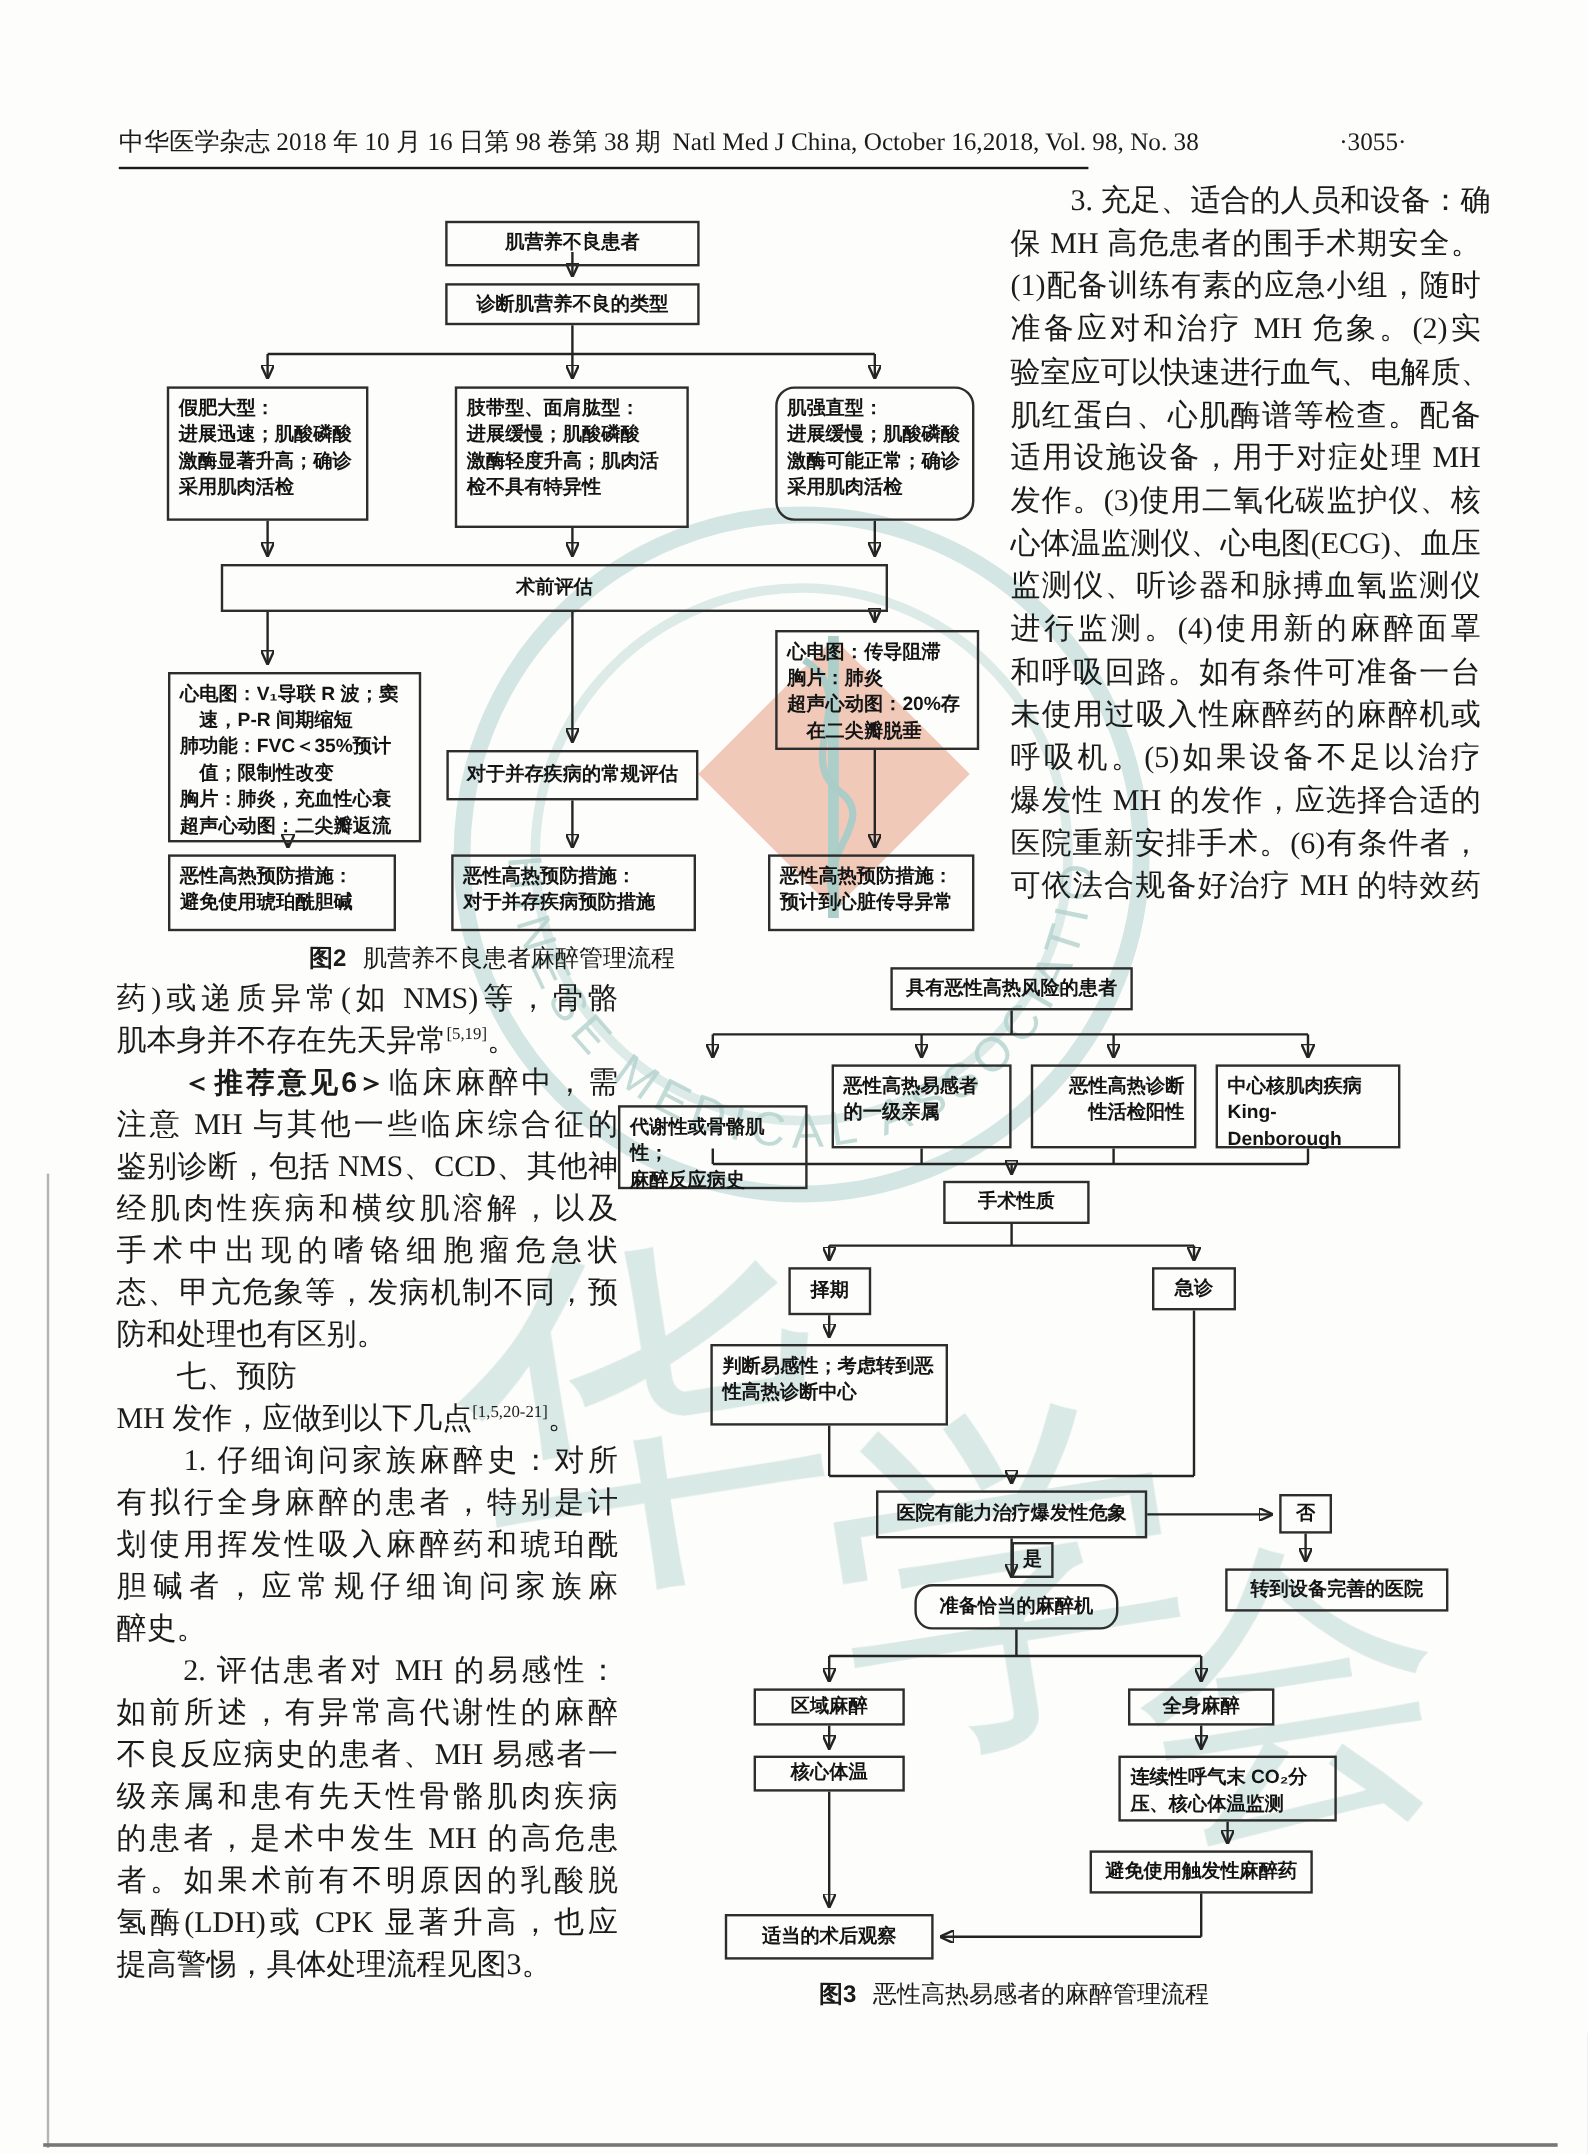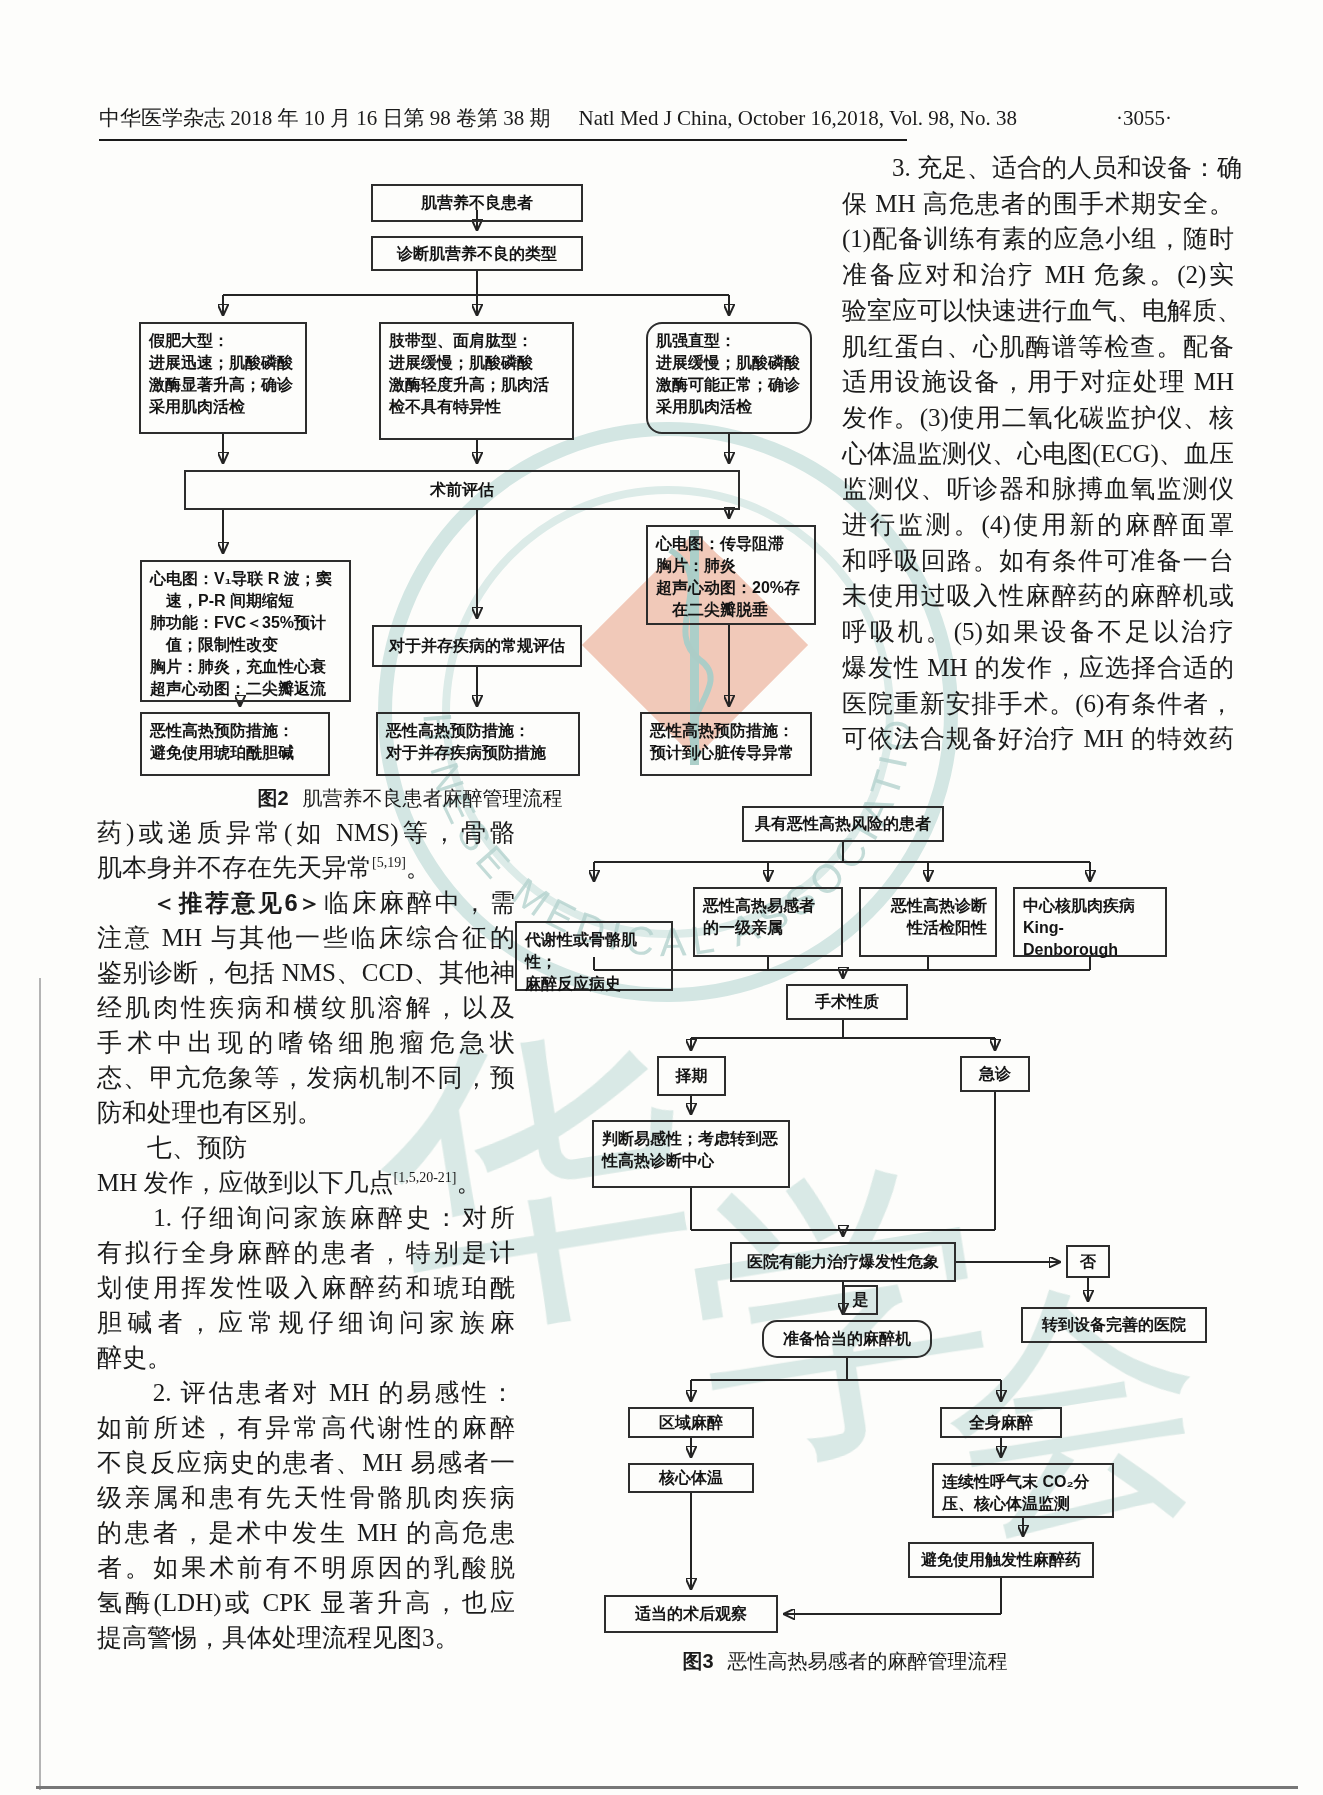--- a/index.html
+++ b/index.html
@@ -2,21 +2,21 @@
 <html><head>
 <meta charset="utf-8">
 <style>
   html,body{margin:0;padding:0;background:#e8e8e8;}
   .page{position:relative;width:1323px;height:1795px;background:#fdfdfb;overflow:hidden;
         font-family:"Liberation Serif","DejaVu Serif",serif;color:#1b1b1b;}
   
   .hdr-rule{position:absolute;left:99px;top:104px;width:808px;z-index:1;
             border-bottom:2px solid #1a1a1a;padding-bottom:7px;
             font-size:21px;white-space:nowrap;}
-  .hdr-en{margin-left:28px;font-family:Liberation Serif, serif;}
+  .hdr-en{margin-left:10px;font-family:Liberation Serif, serif;}
   .page-no{position:absolute;left:1116px;top:106px;z-index:1;font-size:21px;}
   
   .col{position:absolute;z-index:1;}
   .tline{text-align:justify;text-align-last:justify;white-space:nowrap;overflow:visible;}
   .tline.end{text-align-last:left;}
   .tline sup{font-size:0.56em;line-height:0;vertical-align:super;}
   .tline b{font-family:"Liberation Sans","DejaVu Sans",sans-serif;font-weight:700;font-size:0.95em;}
   .colL{left:97px;top:815px;width:418px;font-size:25px;line-height:35px;}
   .colR{left:842px;top:150px;width:392px;font-size:25px;line-height:35.7px;}
   

